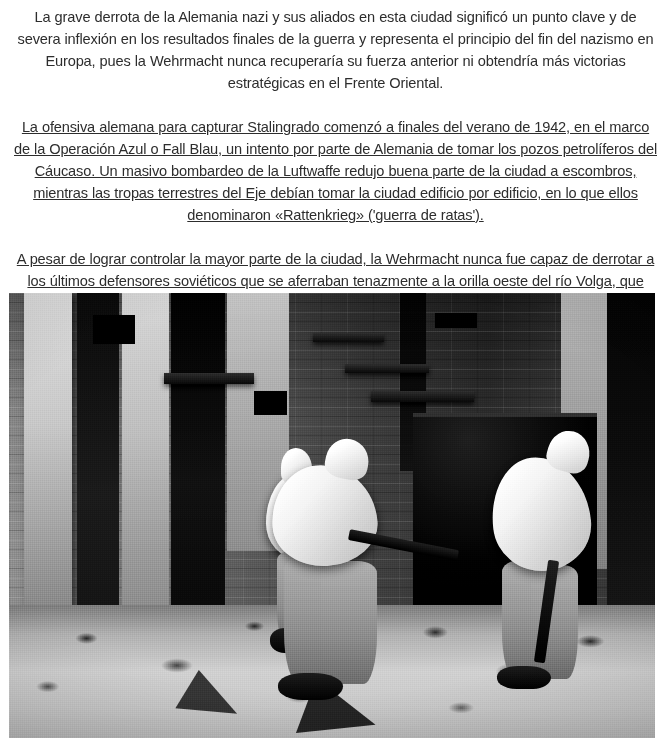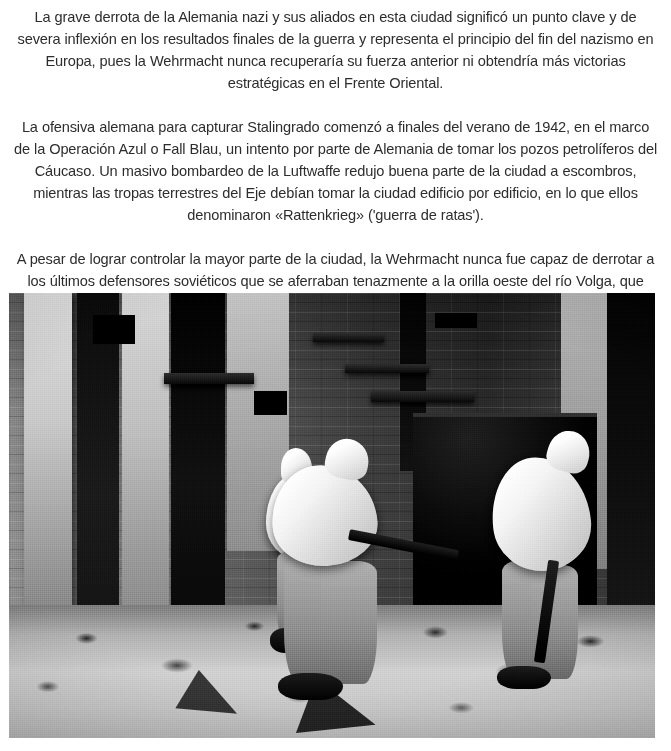--- a/index.html
+++ b/index.html
@@ -26,21 +26,21 @@
   .para {
     margin: 0;
     text-align: center;
     color: #2d2d2d;
     font-size: 14.6px;
     line-height: 22px;
     font-stretch: condensed;
     letter-spacing: -0.15px;
     word-spacing: 0.2px;
   }
-  .para + .para { margin-top: 22px; }
+  .para + .para { margin-top: 22px; text-decoration: underline; }
   .para-first { padding-top: 6px; }
 
   
   .photo-wrap {
     position: absolute;
     left: 9px;
     top: 293px;
     width: 646px;
     height: 445px;
     overflow: hidden;

